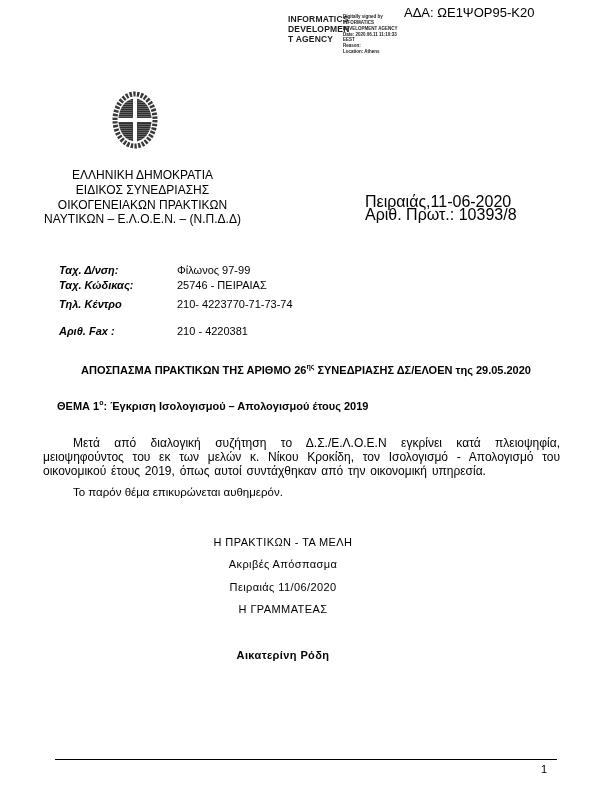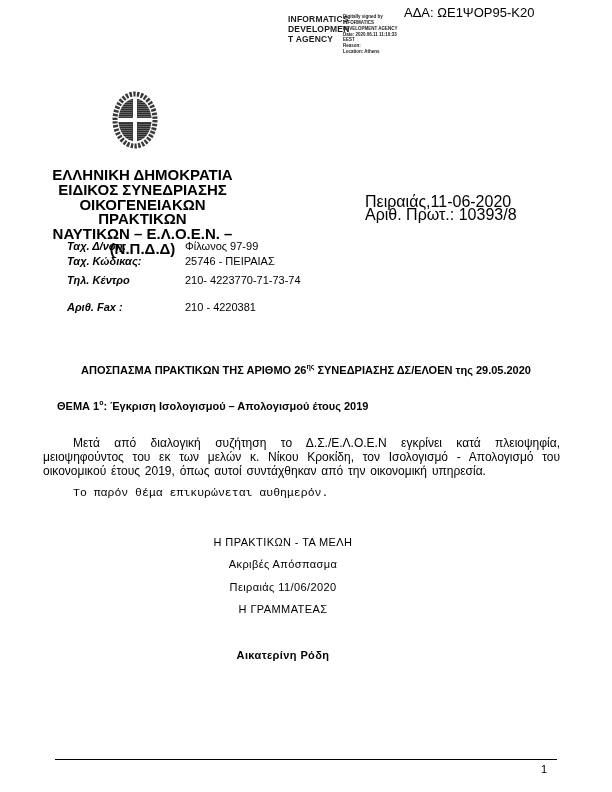--- a/index.html
+++ b/index.html
@@ -42,34 +42,34 @@
     margin-left: 1px;
     color: #1a1a1a;
     font-weight: bold;
   }
 
   .emblem { top: 91px; left: 111px; }
 
   .header-block {
     top: 168px; left: 35px; width: 215px;
     text-align: center;
-    font-weight: bold;
-    font-size: 15px;
+    font-weight: normal;
+    font-size: 12px;
     line-height: 14.8px;
   }
 
   .ref-block {
     top: 196px; left: 365px;
     font-size: 16px;
     line-height: 12.5px;
     white-space: nowrap;
   }
 
   .contact-block { top: 240px; left: 55px; width: 400px; font-size: 11px; }
-  .contact-row { position: absolute; left: 12px; white-space: nowrap; }
+  .contact-row { position: absolute; left: 4px; white-space: nowrap; margin-top: 24px; }
   .contact-row .lbl {
     display: inline-block;
     width: 118px;
     font-weight: bold;
     font-style: italic;
   }
   .row-0 { top: 0px; }
   .row-1 { top: 15px; }
   .row-2 { top: 34px; }
   .row-3 { top: 61px; }
@@ -94,21 +94,20 @@
     font-size: 12px;
     line-height: 14px;
     text-align: justify;
     text-indent: 30px;
     word-spacing: 1.5px;
   }
   .body-par2 {
     top: 486px; left: 43px; width: 517px;
     font-size: 11.5px;
     text-indent: 30px;
-    font-family: Liberation Mono, monospace;
   }
 
   .sig-block {
     top: 536px; left: 100px; width: 366px;
     font-size: 11px;
     text-align: center;
   }
   .sig-line { position: absolute; left: 0; width: 366px; letter-spacing: 0.4px; white-space: nowrap; }
   .sig-0 { top: 0px; }
   .sig-1 { top: 22px; }

